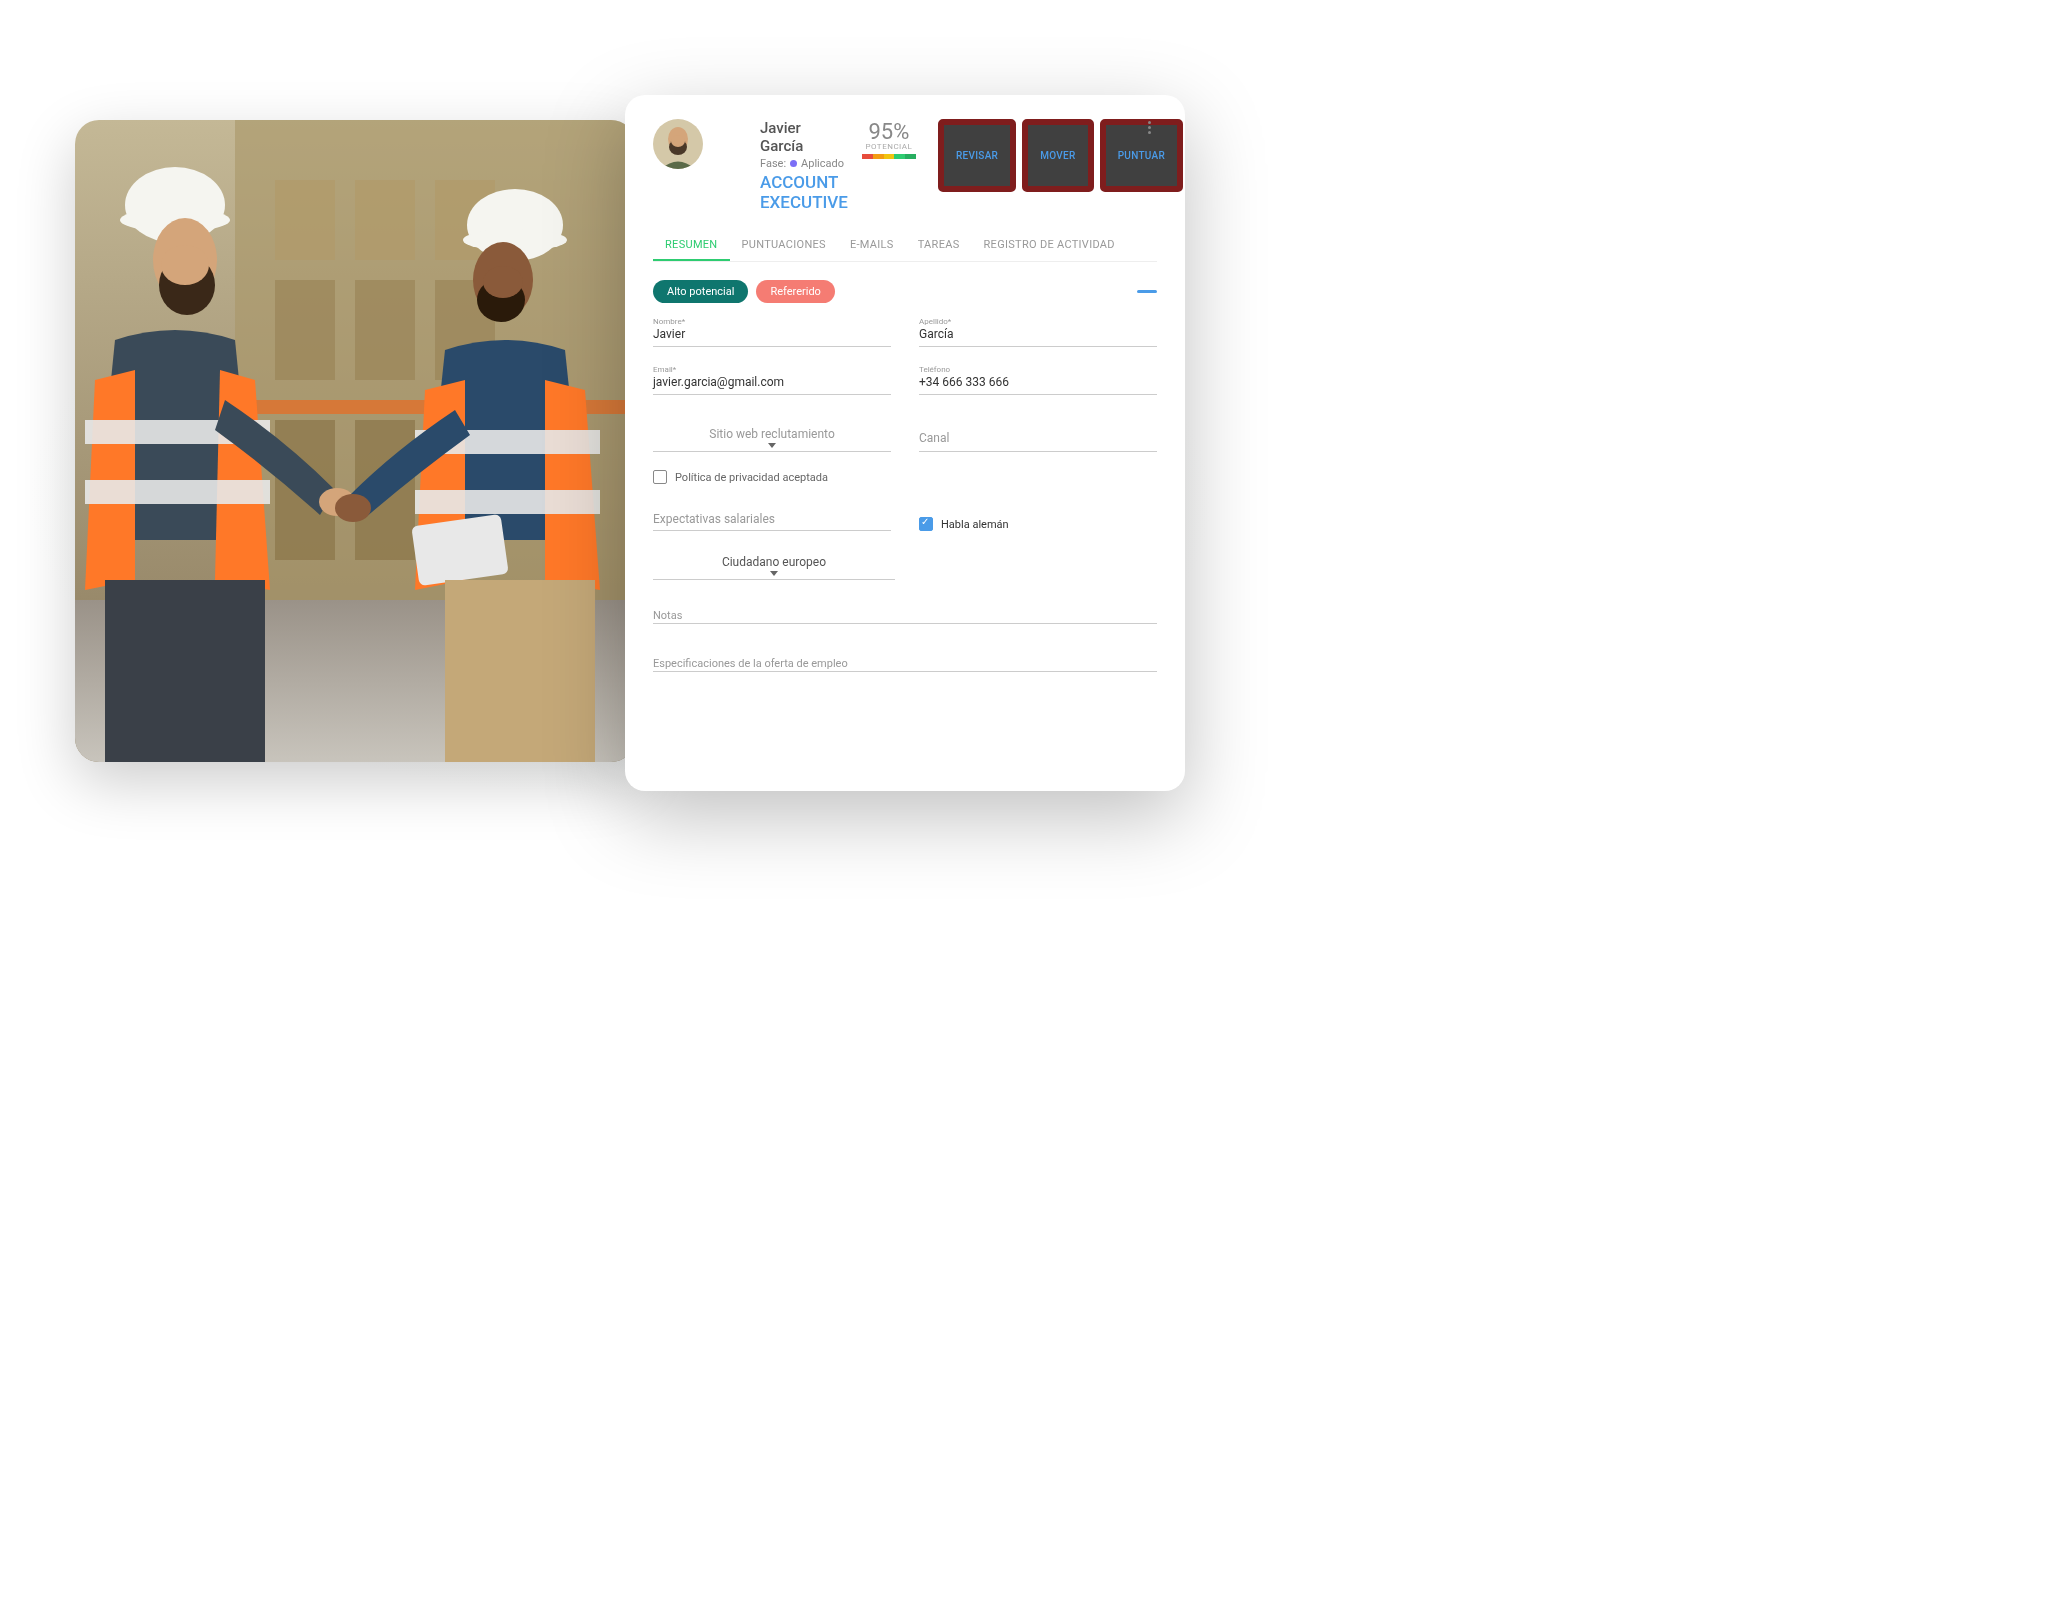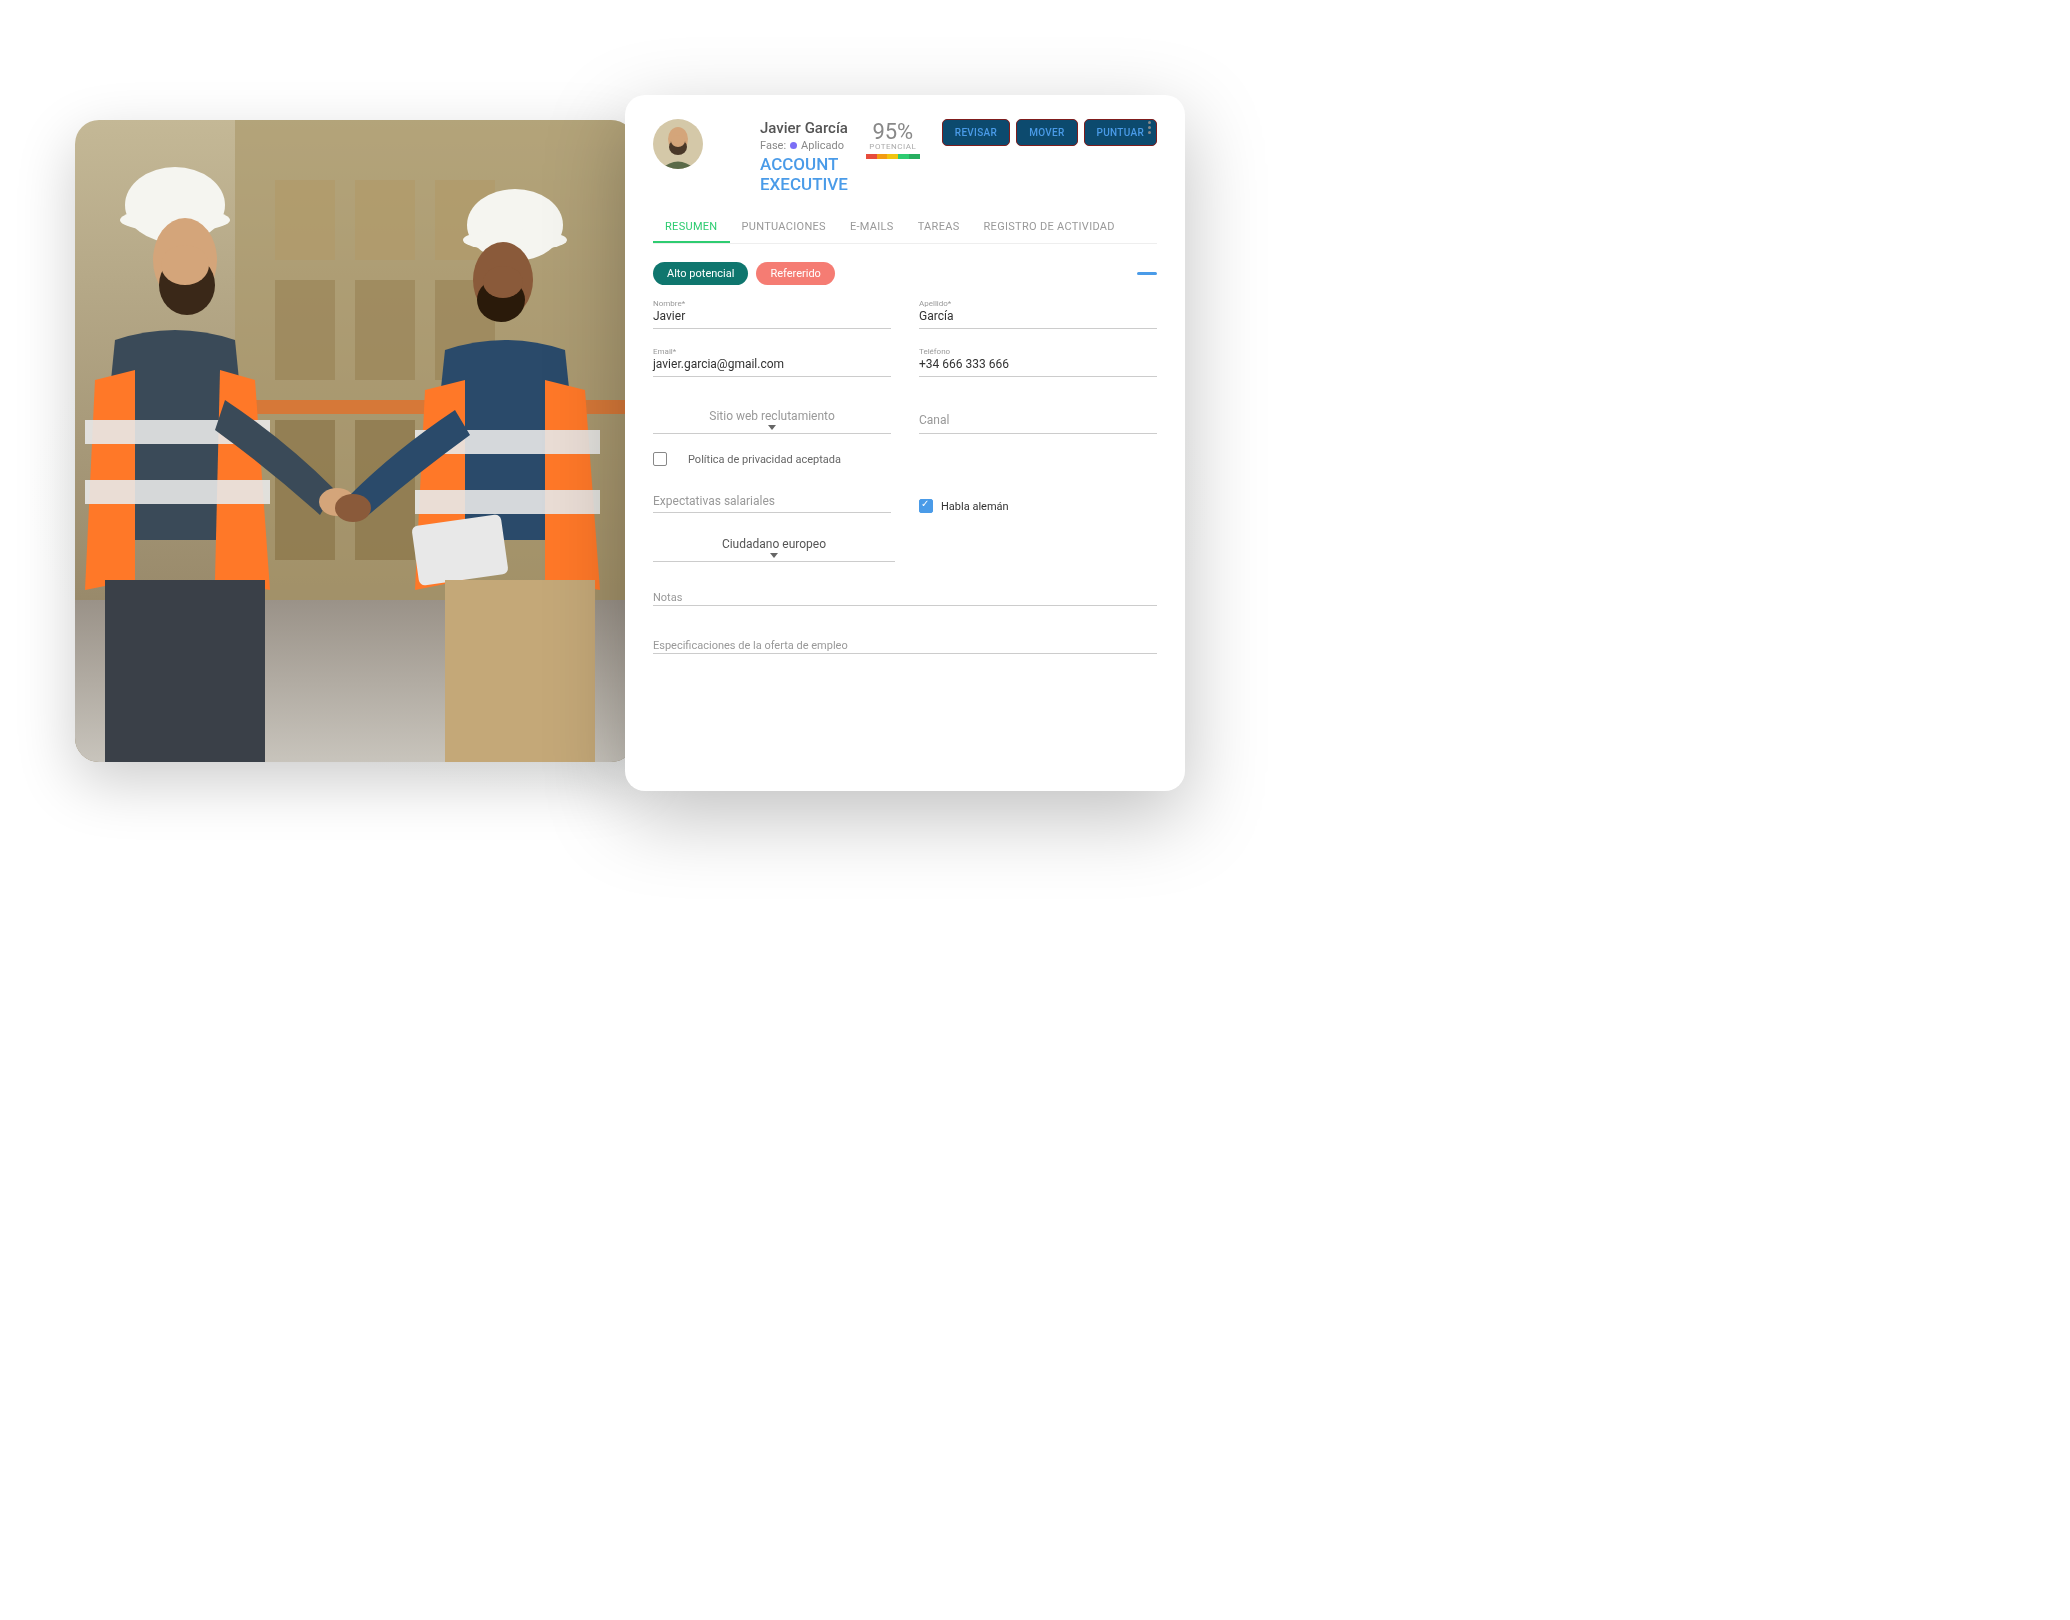--- a/index.html
+++ b/index.html
@@ -141,24 +141,24 @@
       flex: 1;
     }
     
     .action-buttons {
       display: flex;
       gap: 6px;
       margin-left: 8px;
     }
     
     .action-btn {
-      padding: 7px 12px;
-      border: 1px solid #7f1d1d;
+      padding: 25px 12px;
+      border: 6px solid #7f1d1d;
       color: #4a9be8;
-      background: #0c4a6e;
+      background: #404040;
       border-radius: 5px;
       font-size: 10px;
       font-weight: 500;
       cursor: pointer;
       letter-spacing: 0.3px;
     }
     
     .more-icon {
       position: absolute;
       right: 0;
@@ -274,21 +274,21 @@
       width: 0;
       height: 0;
       border-left: 4px solid transparent;
       border-right: 4px solid transparent;
       border-top: 5px solid #666;
     }
     
     .checkbox-row {
       display: flex;
       align-items: center;
-      gap: 21px;
+      gap: 8px;
       margin-top: 18px;
     }
     
     .checkbox {
       width: 14px;
       height: 14px;
       border: 1.5px solid #888;
       border-radius: 2px;
       cursor: pointer;
       flex-shrink: 0;

